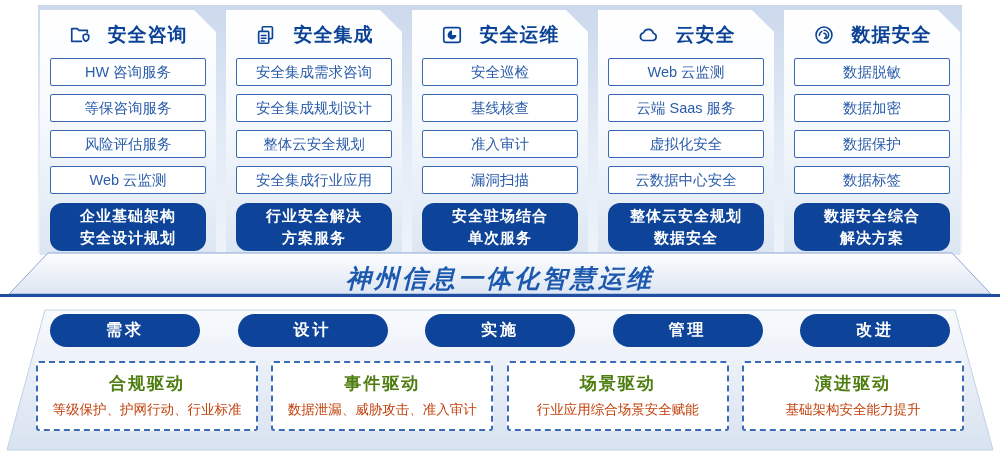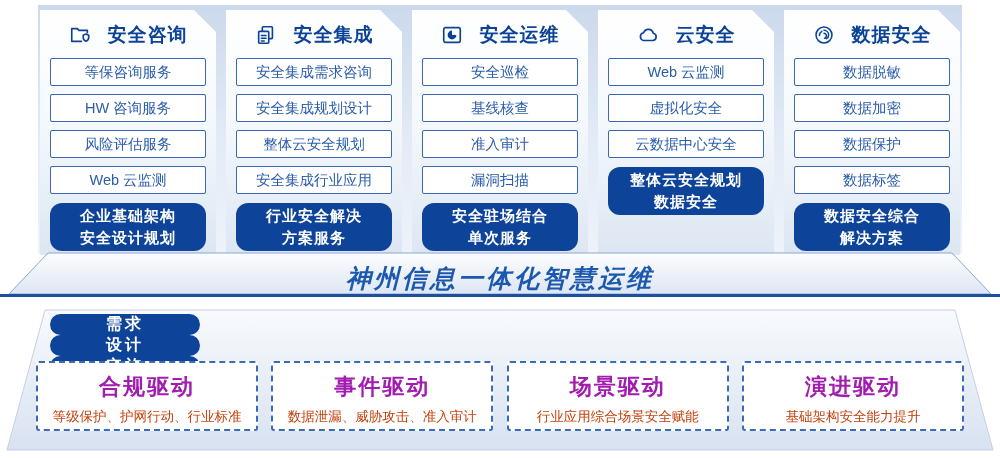--- a/index.html
+++ b/index.html
@@ -54,39 +54,39 @@
   .banner-svg { position:absolute; left:0; top:252px; }
   .banner-title {
     position:absolute; left:0; top:254px; width:1000px; height:48px;
     display:flex; align-items:center; justify-content:center;
     font-size:25px; font-weight:bold; font-style:italic;
     color:#1c59ae; letter-spacing:3px;
   }
   .platform-svg { position:absolute; left:0; top:300px; }
   .pills-row {
     position:absolute; left:50px; top:314px; width:900px; height:33px;
-    display:flex; justify-content:space-between;flex-direction:column;
+    display:flex; justify-content:space-between;
   }
   .pill {
     width:150px; height:33px; border-radius:17px;
     background:#0d4398;
     color:#ffffff; font-weight:bold; font-size:16px; letter-spacing:3px;
     display:flex; align-items:center; justify-content:center;
   }
   .drivers-row {
     position:absolute; left:36px; top:361px; width:928px; height:70px;
     display:flex; justify-content:space-between;
   }
   .driver {
     width:222px; height:70px;
     background:#ffffff; border:2px dashed #3a6ab8; border-radius:3px;
     text-align:center; padding-top:9px;
   }
   .driver-title {
-    font-size:22px; font-weight:bold; color:#a21caf; letter-spacing:2px;
+    font-size:17px; font-weight:bold; color:#4d7c0f; letter-spacing:2px;
     margin-bottom:6px;
   }
   .driver-desc { font-size:13.5px; color:#c2410c; white-space:nowrap; }
 </style>
 </head>
 <body>
 
 <div class="stage">
 
   <div class="cards-backdrop"></div>
@@ -96,22 +96,22 @@
     <div class="card">
       <div class="card-header">
         <span>
           <svg width="22" height="22" viewBox="0 0 24 24" fill="none" stroke="#0c4396" stroke-width="1.8" stroke-linecap="round" stroke-linejoin="round">
             <path d="M13.5 19 H3 V5 h6 l2 2 h9 v2.5"></path>
             <path d="M18.5 11 l3 1.2 v2.9 c0 2.1-1.9 3.3-3 3.8 c-1.1-.5-3-1.7-3-3.8 v-2.9 z"></path>
           </svg>
         </span>
         <span class="card-title">安全咨询</span>
       </div>
+      <div class="item">HW 咨询服务</div>
       <div class="item">等保咨询服务</div>
-      <div class="item">HW 咨询服务</div>
       <div class="item">风险评估服务</div>
       <div class="item">Web 云监测</div>
       <div class="highlight">
         <span>企业基础架构</span>
         <span>安全设计规划</span>
       </div>
     </div>
 
     <div class="card">
       <div class="card-header">
@@ -157,20 +157,21 @@
     <div class="card">
       <div class="card-header">
         <span>
           <svg width="22" height="22" viewBox="0 0 24 24" fill="none" stroke="#0c4396" stroke-width="1.8" stroke-linecap="round" stroke-linejoin="round">
             <path d="M7 18 h10 a4 4 0 0 0 .8-7.9 A5.5 5.5 0 0 0 7.2 9.6 A4.3 4.3 0 0 0 7 18 z"></path>
           </svg>
         </span>
         <span class="card-title">云安全</span>
       </div>
       <div class="item">Web 云监测</div>
+      <div class="item">云端 Saas 服务</div>
       <div class="item">虚拟化安全</div>
       <div class="item">云数据中心安全</div>
       <div class="highlight">
         <span>整体云安全规划</span>
         <span>数据安全</span>
       </div>
     </div>
 
     <div class="card">
       <div class="card-header">

